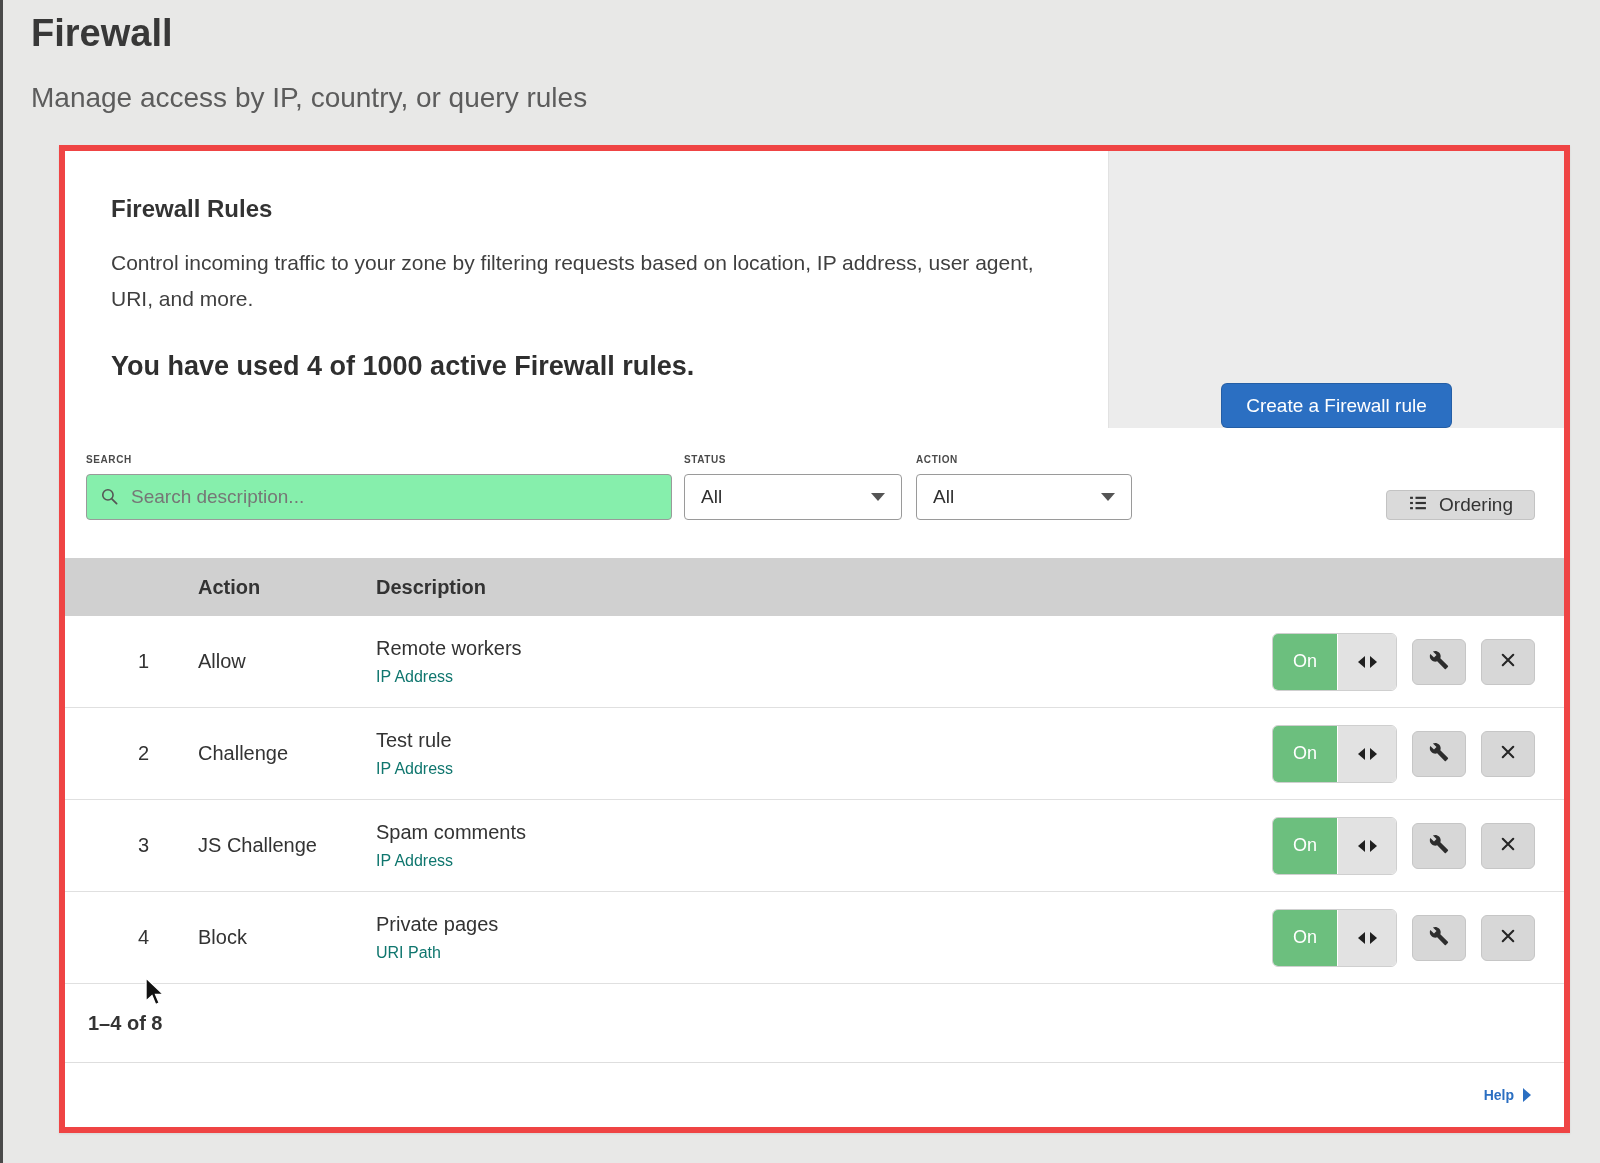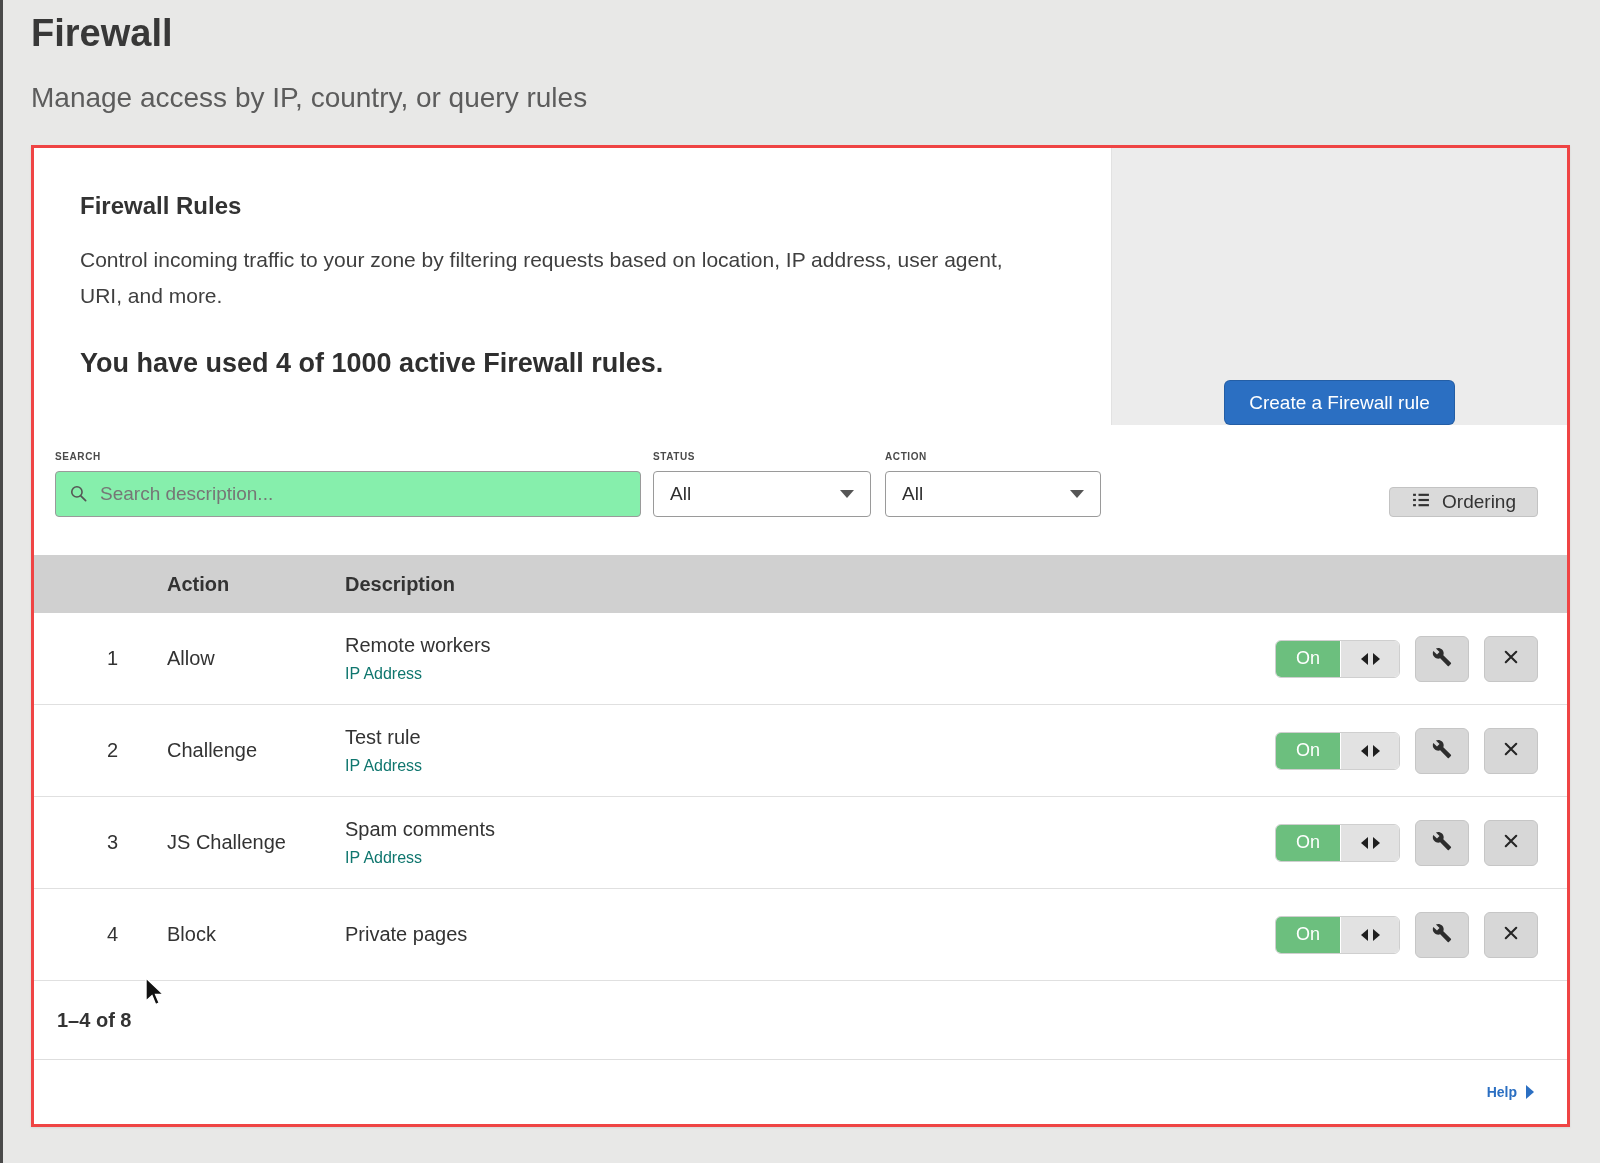--- a/index.html
+++ b/index.html
@@ -16,22 +16,23 @@
     position:relative;
     overflow:hidden;
   }
   .page{padding:10px 30px 0 28px;}
   .page-title{font-size:38px;font-weight:600;color:#383838;margin-top:2px;}
   .page-subtitle{font-size:28px;font-weight:300;color:#5c5c5c;margin-top:27px;}
 
   .card{
     margin-top:31px;
     background:#fff;
-    border:3px solid #ef4444;
+    border:6px solid #ef4444;
     box-shadow:0 1px 2px rgba(0,0,0,.08);
+    margin-left:28px;
   }
 
   
   .card-header{display:flex;align-items:stretch;}
   .card-header-left{flex:1;padding:44px 60px 46px 46px;}
   .card-heading{font-size:24px;font-weight:700;color:#333;}
   .card-desc{font-size:21px;line-height:1.72;color:#3f3f3f;margin-top:22px;max-width:950px;}
   .card-usage{font-size:27px;font-weight:700;color:#2f2f2f;margin-top:34px;}
   .card-header-right{
     flex:0 0 456px;background:#ececec;border-left:1px solid #e2e2e2;
@@ -71,21 +72,21 @@
 
   
   .thead{display:flex;align-items:center;height:58px;background:#d0d0d0;font-size:20px;font-weight:700;color:#333;}
   .col-num{flex:0 0 84px;text-align:right;font-size:20px;color:#333;}
   .col-action{flex:0 0 227px;padding-left:49px;font-size:20px;color:#333;}
   .col-desc{flex:1;}
   .row{display:flex;align-items:center;height:92px;border-bottom:1px solid #e0e0e0;background:#fff;}
   .desc-title{font-size:20px;color:#333;}
   .desc-sub{font-size:16px;color:#0f766e;margin-top:8px;}
   .controls{display:flex;align-items:center;gap:15px;padding-right:29px;}
-  .toggle{display:flex;height:38px;border-radius:6px;overflow:hidden;cursor:pointer;border:1px solid #cfcfcf;}
+  .toggle{display:flex;height:58px;border-radius:6px;overflow:hidden;cursor:pointer;border:1px solid #cfcfcf;}
   .toggle-on{
     width:64px;background:var(--toggle-green,#6cbf7e);color:#fff;
     display:flex;align-items:center;justify-content:center;font-size:18px;font-weight:500;
   }
   .toggle-handle{
     width:59px;background:#e2e2e2;border-left:1px solid #fff;
     display:flex;align-items:center;justify-content:center;gap:5px;
   }
   .tri-l{width:0;height:0;border-top:6px solid transparent;border-bottom:6px solid transparent;border-right:7px solid #1f1f1f;}
   .tri-r{width:0;height:0;border-top:6px solid transparent;border-bottom:6px solid transparent;border-left:7px solid #1f1f1f;}
@@ -253,20 +254,21 @@
               </svg></span>
         </button>
       </div>
     </div>
 
     <div class="row">
       <div class="col-num">4</div>
       <div class="col-action">Block</div>
       <div class="col-desc">
         <div class="desc-title">Private pages</div>
+        <div class="desc-sub">URI Path</div>
       </div>
       <div class="controls">
         <div class="toggle">
           <span class="toggle-on">On</span>
           <span class="toggle-handle">
               <span class="tri-l"></span>
               <span class="tri-r"></span>
             </span>
         </div>
         <button class="icon-btn">

